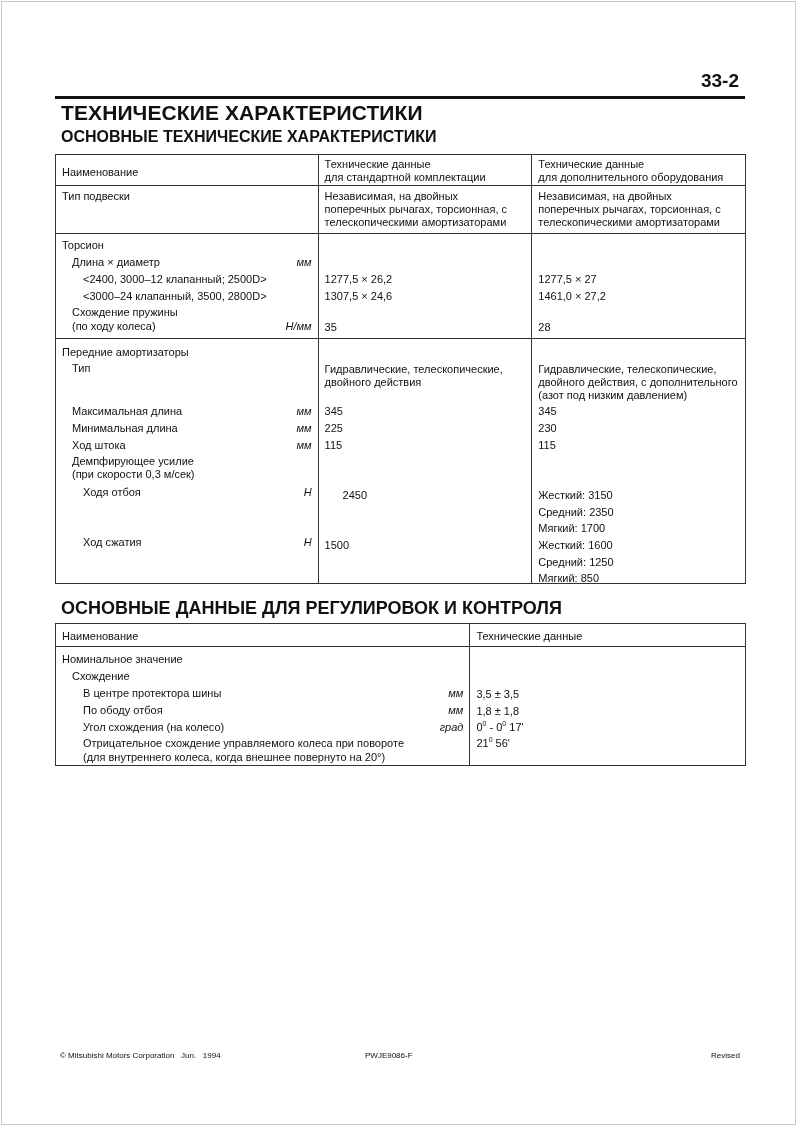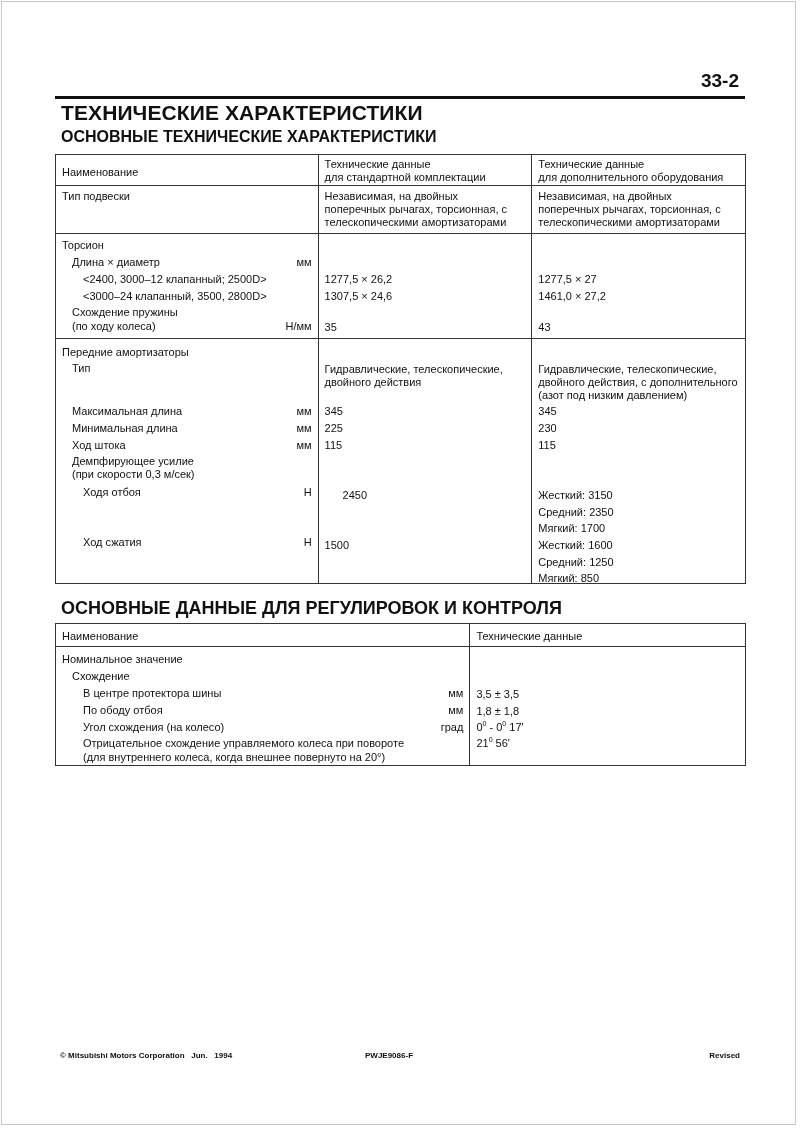--- a/index.html
+++ b/index.html
@@ -18,24 +18,24 @@
 
   table { border-collapse:collapse; position:absolute; font-size:11px; line-height:14px; }
   td { border:1px solid #333; vertical-align:top; padding:0; }
   #t1 { left:55px; top:154px; width:691px; }
   #t1 col.c1 { width:263px; } #t1 col.c2 { width:214px; } #t1 col.c3 { width:214px; }
   #t2 { left:55px; top:623px; width:691px; }
   #t2 col.c1 { width:415px; } #t2 col.c2 { width:276px; }
 
   .cell { position:relative; }
   .ln { position:absolute; white-space:nowrap; }
-  .unit { position:absolute; right:6px; white-space:nowrap; }
+  .unit { position:absolute; right:6px; white-space:nowrap;font-style:italic; }
   sup { font-size:7px; line-height:0; }
 
-  .footer { position:absolute; top:1051px; font-size:8px; font-weight:bold; }
+  .footer { position:absolute; top:1051px; font-size:8px; font-weight:normal; }
 </style>
 </head>
 <body>
 
 <div class="page-border"></div>
 
 <div class="header">
   <div class="pageno">33-2</div>
 </div>
 <div class="header-rule"></div>
@@ -107,21 +107,21 @@
           <div class="cell" style="height:104px">
       <span class="ln" style="left:6px;top:38px">1277,5 × 26,2</span>
       <span class="ln" style="left:6px;top:55px">1307,5 × 24,6</span>
       <span class="ln" style="left:6px;top:86px">35</span>
     </div>
         </td>
     <td>
           <div class="cell" style="height:104px">
       <span class="ln" style="left:6px;top:38px">1277,5 × 27</span>
       <span class="ln" style="left:6px;top:55px">1461,0 × 27,2</span>
-      <span class="ln" style="left:6px;top:86px">43</span>
+      <span class="ln" style="left:6px;top:86px">28</span>
     </div>
         </td>
   </tr>
   <tr>
     <td>
           <div class="cell" style="height:244px">
       <span class="ln" style="left:6px;top:6px">Передние амортизаторы</span>
       <span class="ln" style="left:16px;top:22px">Тип</span>
       <span class="ln" style="left:16px;top:65px">Максимальная длина</span>
       <span class="unit" style="top:65px">мм</span>

